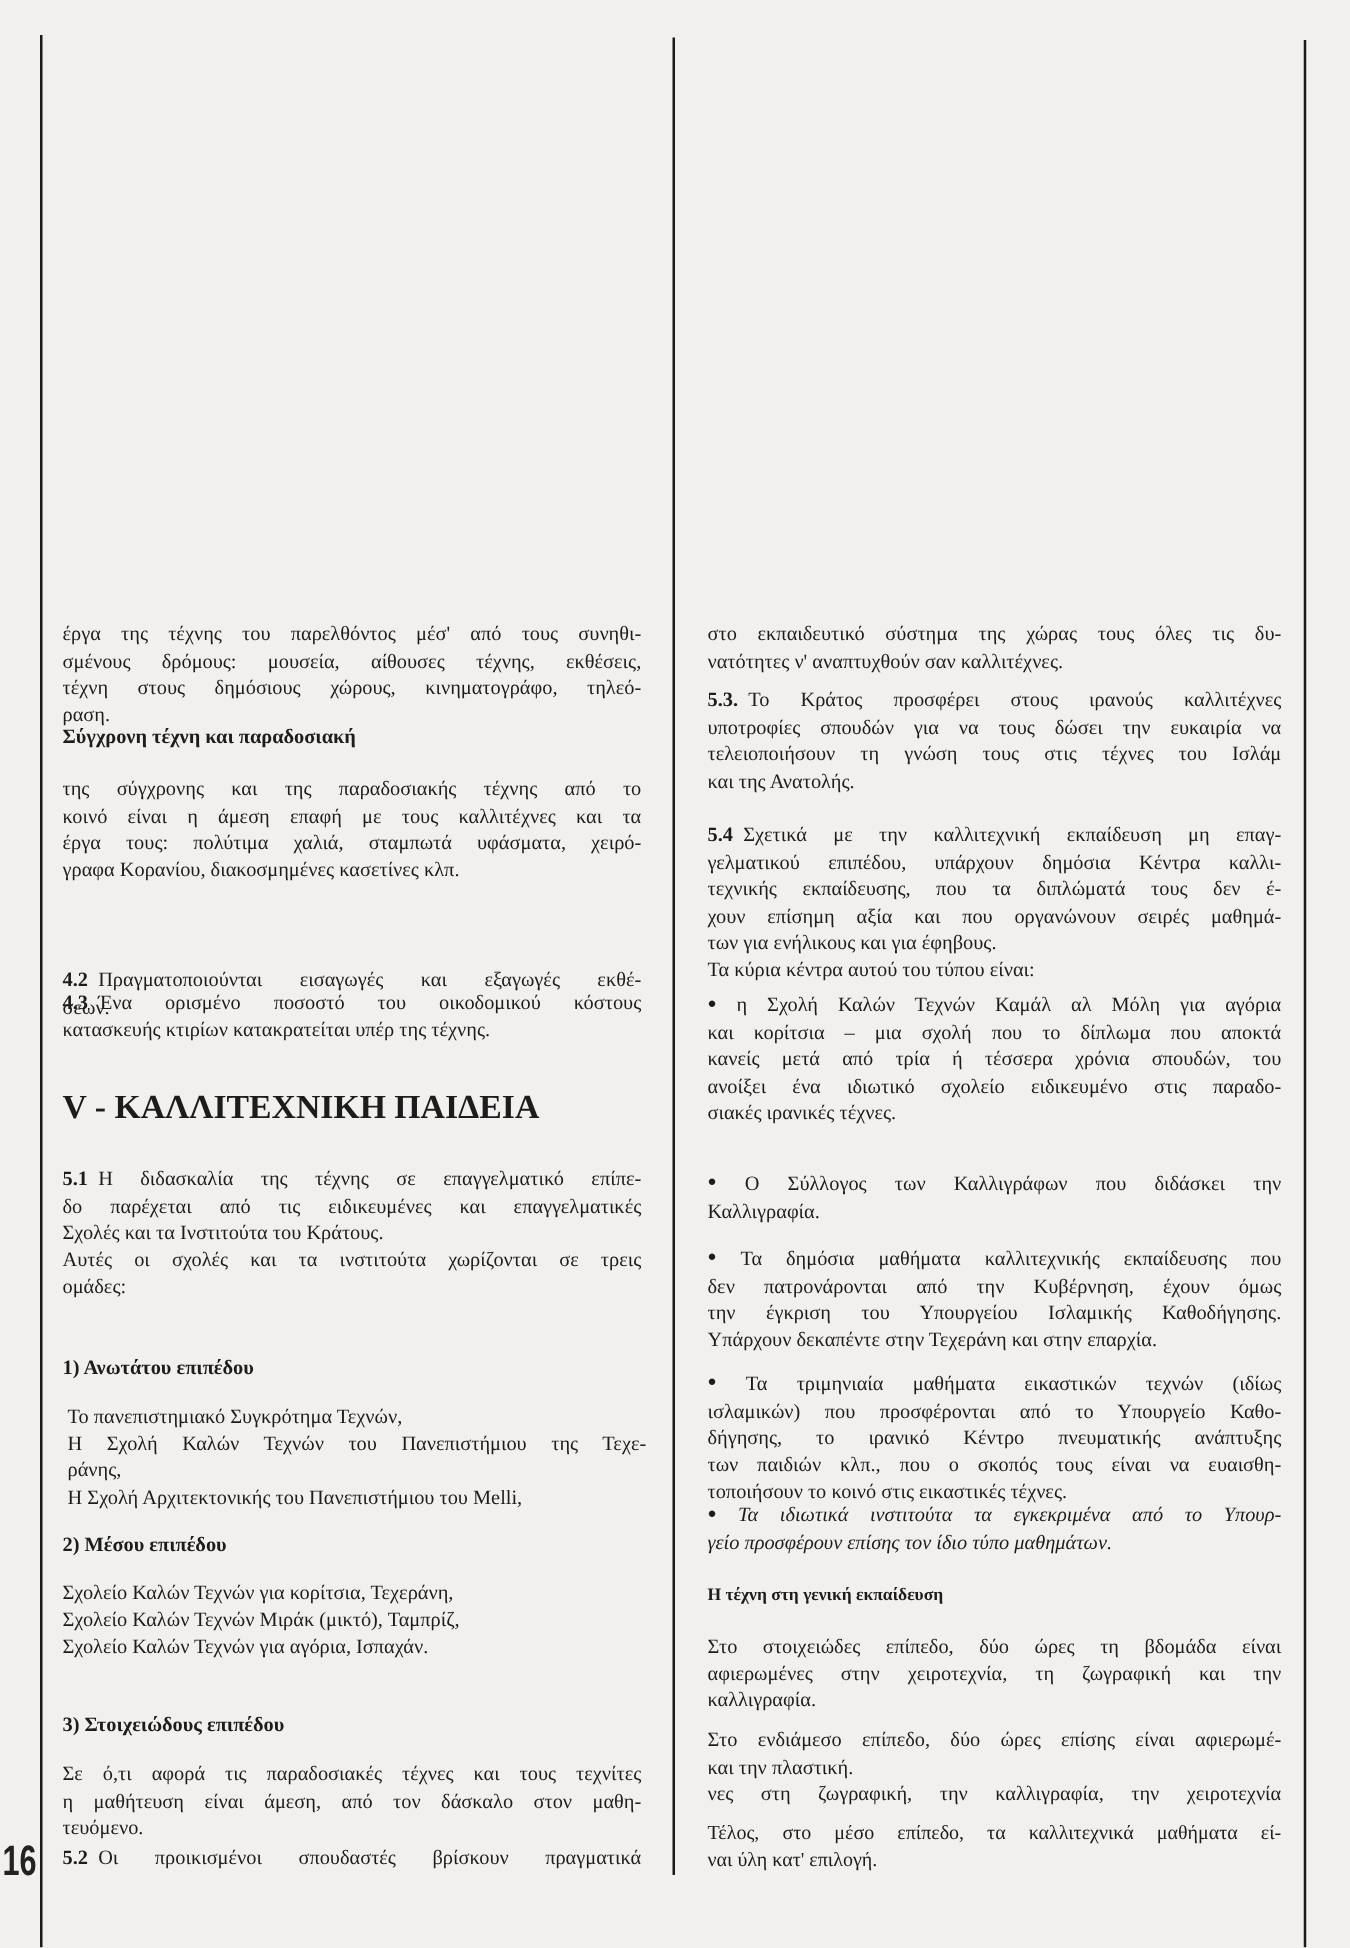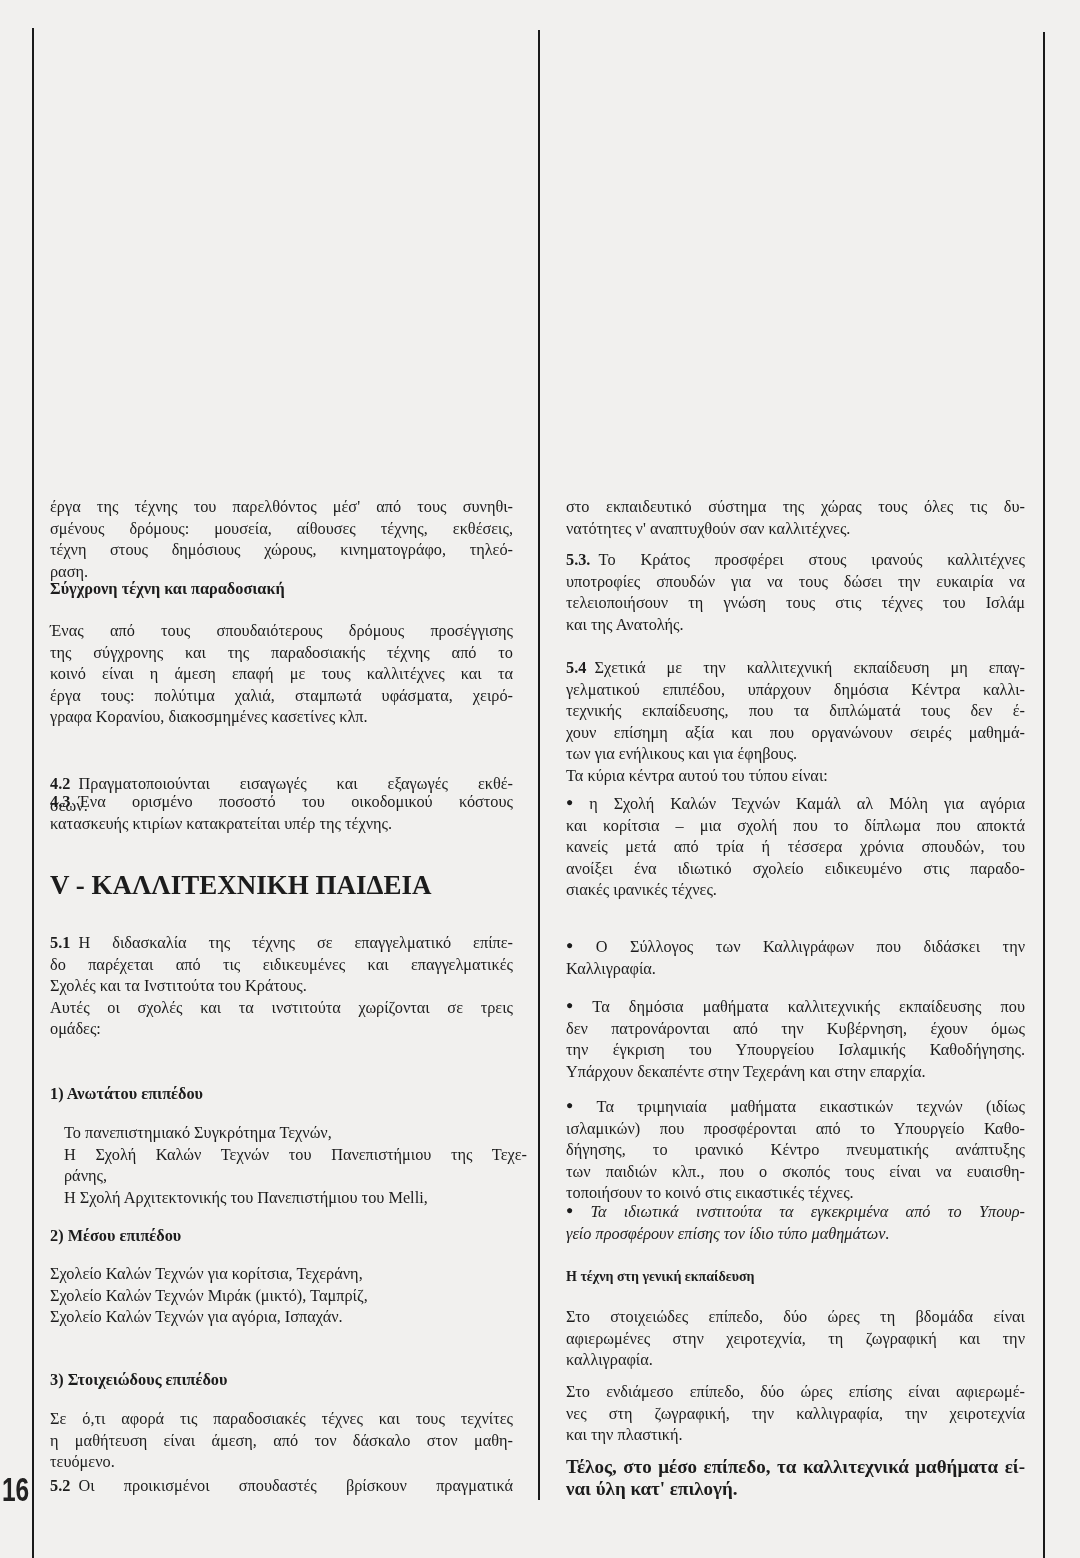--- a/index.html
+++ b/index.html
@@ -26,21 +26,20 @@
 
 <div id="root">
     <div class="blk" style="left:50px;top:496px;width:463px;font-size:16.3px;line-height:21.5px;">
       <div class="l"><span>έργα της τέχνης του παρελθόντος μέσ' από τους συνηθι-</span></div>
       <div class="l"><span>σμένους δρόμους: μουσεία, αίθουσες τέχνης, εκθέσεις,</span></div>
       <div class="l"><span>τέχνη στους δημόσιους χώρους, κινηματογράφο, τηλεό-</span></div>
       <div class="l last"><span>ραση.</span></div>
     </div>
     <div class="h" style="left:50px;top:579px;font-size:16.3px;">Σύγχρονη τέχνη και παραδοσιακή</div>
     <div class="blk" style="left:50px;top:620px;width:463px;font-size:16.3px;line-height:21.5px;">
-      <div class="l"><span>Ένας από τους σπουδαιότερους δρόμους προσέγγισης</span></div>
       <div class="l"><span>της σύγχρονης και της παραδοσιακής τέχνης από το</span></div>
       <div class="l"><span>κοινό είναι η άμεση επαφή με τους καλλιτέχνες και τα</span></div>
       <div class="l"><span>έργα τους: πολύτιμα χαλιά, σταμπωτά υφάσματα, χειρό-</span></div>
       <div class="l last"><span>γραφα Κορανίου, διακοσμημένες κασετίνες κλπ.</span></div>
     </div>
     <div class="blk" style="left:50px;top:730px;width:463px;font-size:16.3px;line-height:21.5px;margin-top:43px;">
       <div class="l"><span class="num">4.2</span> <span>Πραγματοποιούνται εισαγωγές και εξαγωγές εκθέ-</span></div>
       <div class="l last"><span>σεων.</span></div>
     </div>
     <div class="blk" style="left:50px;top:791px;width:463px;font-size:16.3px;line-height:21.5px;">
@@ -49,21 +48,21 @@
     </div>
     <div class="h" style="left:50px;top:870px;font-size:27px;">V - ΚΑΛΛΙΤΕΧΝΙΚΗ ΠΑΙΔΕΙΑ</div>
     <div class="blk" style="left:50px;top:932px;width:463px;font-size:16.3px;line-height:21.5px;">
       <div class="l"><span class="num">5.1</span> <span>Η διδασκαλία της τέχνης σε επαγγελματικό επίπε-</span></div>
       <div class="l"><span>δο παρέχεται από τις ειδικευμένες και επαγγελματικές</span></div>
       <div class="l last"><span>Σχολές και τα Ινστιτούτα του Κράτους.</span></div>
       <div class="l"><span>Αυτές οι σχολές και τα ινστιτούτα χωρίζονται σε τρεις</span></div>
       <div class="l last"><span>ομάδες:</span></div>
     </div>
     <div class="h" style="left:50px;top:1084px;font-size:16.3px;">1) Ανωτάτου επιπέδου</div>
-    <div class="blk" style="left:64px;top:1122px;width:463px;font-size:16.3px;line-height:21.5px;">
+    <div class="blk" style="left:54px;top:1122px;width:463px;font-size:16.3px;line-height:21.5px;">
       <div class="l last"><span>Το πανεπιστημιακό Συγκρότημα Τεχνών,</span></div>
       <div class="l"><span>Η Σχολή Καλών Τεχνών του Πανεπιστήμιου της Τεχε-</span></div>
       <div class="l last"><span>ράνης,</span></div>
       <div class="l last"><span>Η Σχολή Αρχιτεκτονικής του Πανεπιστήμιου του Melli,</span></div>
     </div>
     <div class="h" style="left:50px;top:1226px;font-size:16.3px;">2) Μέσου επιπέδου</div>
     <div class="blk" style="left:50px;top:1263px;width:463px;font-size:16.3px;line-height:21.5px;">
       <div class="l last"><span>Σχολείο Καλών Τεχνών για κορίτσια, Τεχεράνη,</span></div>
       <div class="l last"><span>Σχολείο Καλών Τεχνών Μιράκ (μικτό), Ταμπρίζ,</span></div>
       <div class="l last"><span>Σχολείο Καλών Τεχνών για αγόρια, Ισπαχάν.</span></div>
@@ -124,20 +123,20 @@
       <div class="l last"><span>γείο προσφέρουν επίσης τον ίδιο τύπο μαθημάτων.</span></div>
     </div>
     <div class="h" style="left:566px;top:1269px;font-size:14px;">Η τέχνη στη γενική εκπαίδευση</div>
     <div class="blk" style="left:566px;top:1306px;width:459px;font-size:16.3px;line-height:21.5px;">
       <div class="l"><span>Στο στοιχειώδες επίπεδο, δύο ώρες τη βδομάδα είναι</span></div>
       <div class="l"><span>αφιερωμένες στην χειροτεχνία, τη ζωγραφική και την</span></div>
       <div class="l last"><span>καλλιγραφία.</span></div>
     </div>
     <div class="blk" style="left:566px;top:1381px;width:459px;font-size:16.3px;line-height:21.5px;">
       <div class="l"><span>Στο ενδιάμεσο επίπεδο, δύο ώρες επίσης είναι αφιερωμέ-</span></div>
+      <div class="l last"><span>και την πλαστική.</span></div>
       <div class="l"><span>νες στη ζωγραφική, την καλλιγραφία, την χειροτεχνία</span></div>
-      <div class="l last"><span>και την πλαστική.</span></div>
     </div>
-    <div class="blk" style="left:566px;top:1456px;width:459px;font-size:19px;line-height:21.5px;font-weight:bold;">
+    <div class="blk" style="left:566px;top:1456px;width:459px;font-size:16px;line-height:21.5px;">
       <div class="l"><span>Τέλος, στο μέσο επίπεδο, τα καλλιτεχνικά μαθήματα εί-</span></div>
       <div class="l last"><span>ναι ύλη κατ' επιλογή.</span></div>
     </div>
   </div>
 
 </body></html>

